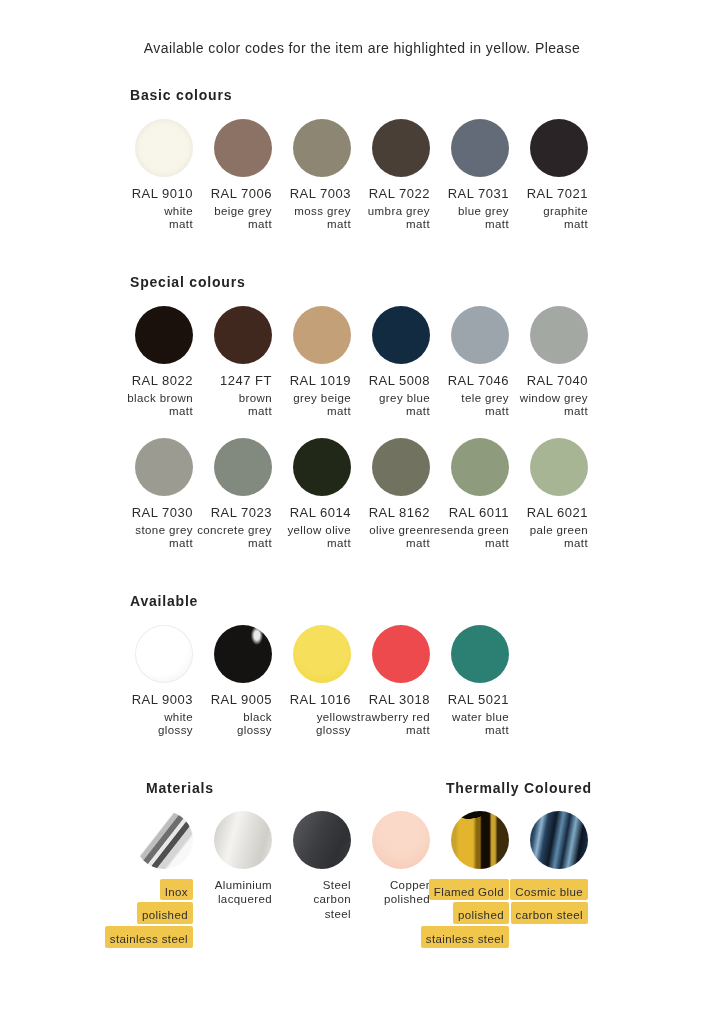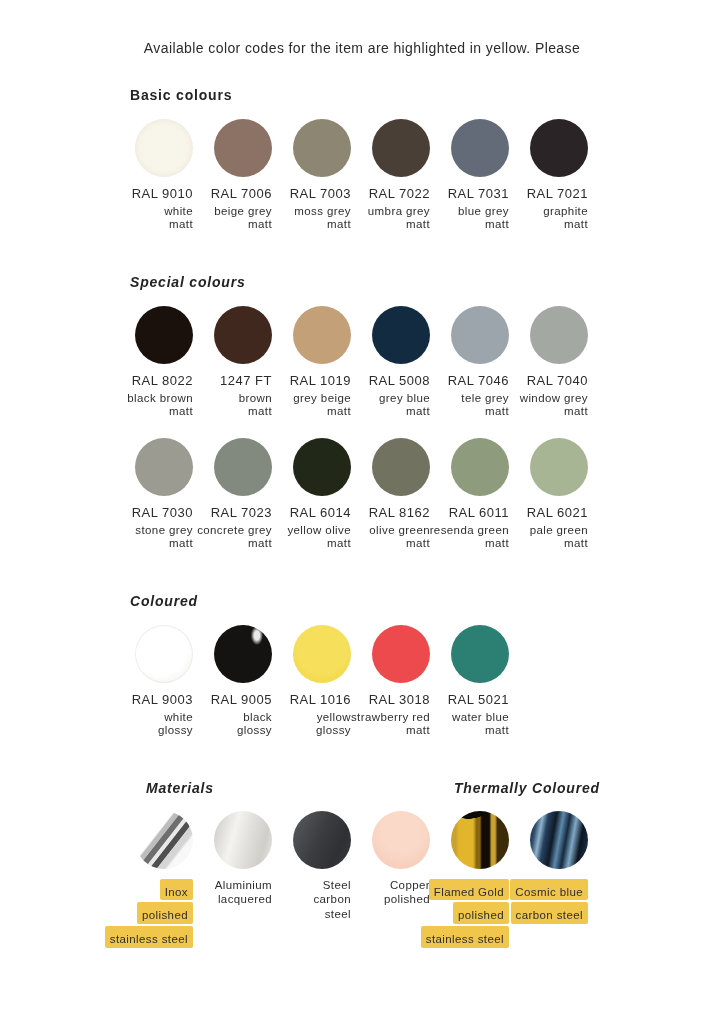--- a/index.html
+++ b/index.html
@@ -18,21 +18,21 @@
     margin:37px auto 0; width:560px; text-align:center;
     font-size:14px; line-height:22px; letter-spacing:0.4px; color:#2b2b2b;
   }
 
   .content { padding-left:114px; }
   .section-heading {
     margin:0 0 0 16px; font-size:14px; font-weight:700;
     letter-spacing:0.8px; color:#242424;
   }
   .mt-first { margin-top:28px; }
-  .mt-section { margin-top:43px;font-style:italic; }
+  .mt-section { margin-top:43px; }
 
   .swatch-row { display:grid; grid-template-columns:repeat(6, 79px); margin-top:16px; }
   .swatch-row.second { margin-top:20px; }
   .swatch-col { display:flex; flex-direction:column; align-items:flex-end; }
 
   .circle {
     width:58px; height:58px; border-radius:50%;
     flex:0 0 auto;
   }
   .code {
@@ -42,21 +42,21 @@
   .cname, .finish {
     font-size:11.5px; line-height:13px; letter-spacing:0.4px; color:#2f2f2f;
     white-space:nowrap; text-align:center;
   }
   .cname { margin-top:4px; }
   .cname:empty, .finish:empty, .mline:empty { display:none; }
 
   
   .materials-head { position:relative; height:15px; }
   .materials-head .h-left { position:absolute; left:16px; top:0; }
-  .materials-head .h-right { position:absolute; left:340px; top:0; margin:0; }
+  .materials-head .h-right { position:absolute; left:332px; top:0; margin:0; }
 
   
   .mname { margin-top:10px; font-size:11.5px; letter-spacing:0.4px; text-align:center; white-space:nowrap; }
   .mline { margin-top:2px; font-size:11.5px; line-height:13px; letter-spacing:0.4px; text-align:center; white-space:nowrap; }
   .mname > span, .mline > span { display:inline-block; }
   .hl > span { background:var(--hl, #F1C64D); padding:7px 5px 2px; border-radius:2px; }
 
   
   .glossy-white {
     background: radial-gradient(circle at 44% 40%, #ffffff 0 55%, #f4f4f2 82%, #e9e9e7 100%);
@@ -224,21 +224,21 @@
           <div class="finish">matt</div>
         </div>
         <div class="swatch-col">
           <div class="circle" style="background: rgb(168, 181, 149);"></div>
           <div class="code">RAL 6021</div>
           <div class="cname">pale green</div>
           <div class="finish">matt</div>
         </div>
       </div>
 
-    <div class="section-heading mt-section">Coloured</div>
+    <div class="section-heading mt-section">Available</div>
     <div class="swatch-row">
 
     <div class="swatch-col">
           <div class="circle glossy-white"></div>
           <div class="code">RAL 9003</div>
           <div class="cname">white</div>
           <div class="finish">glossy</div>
         </div>
         <div class="swatch-col">
           <div class="circle glossy-black"></div>

